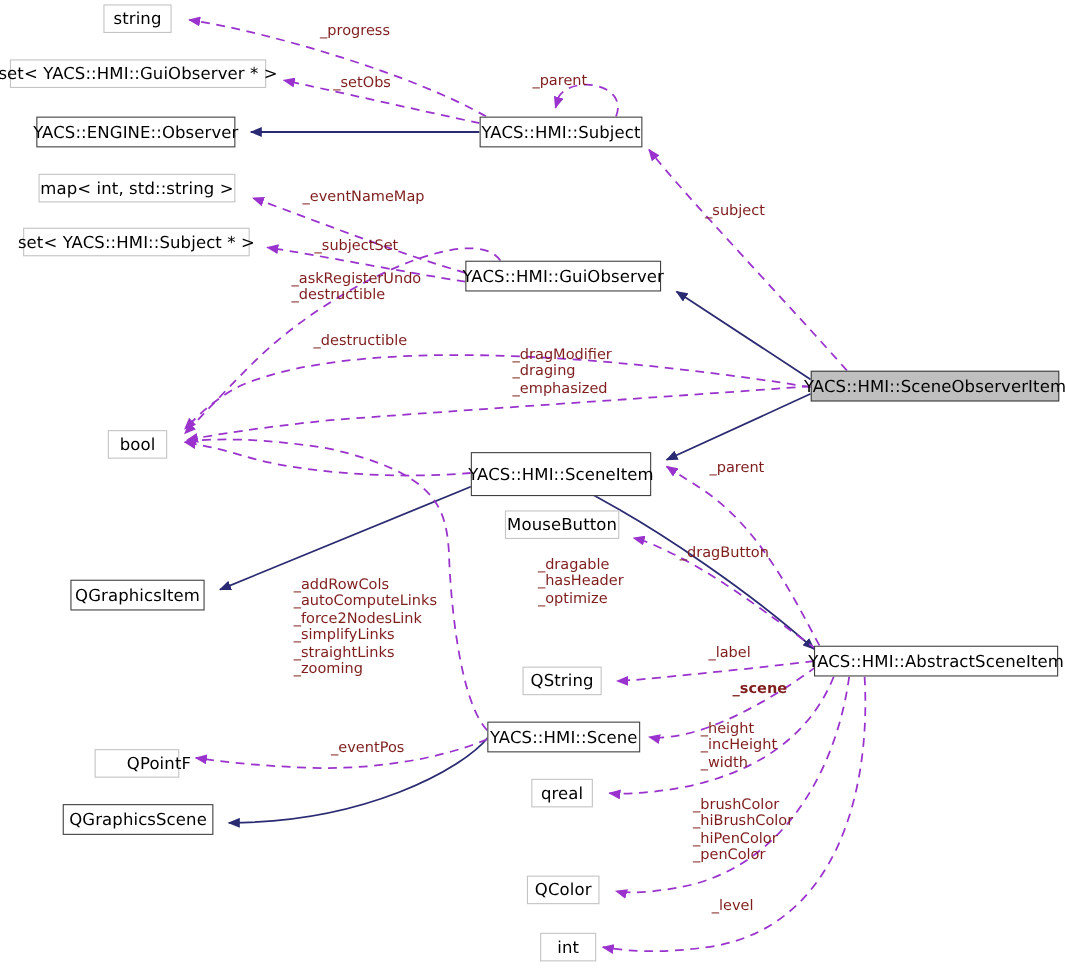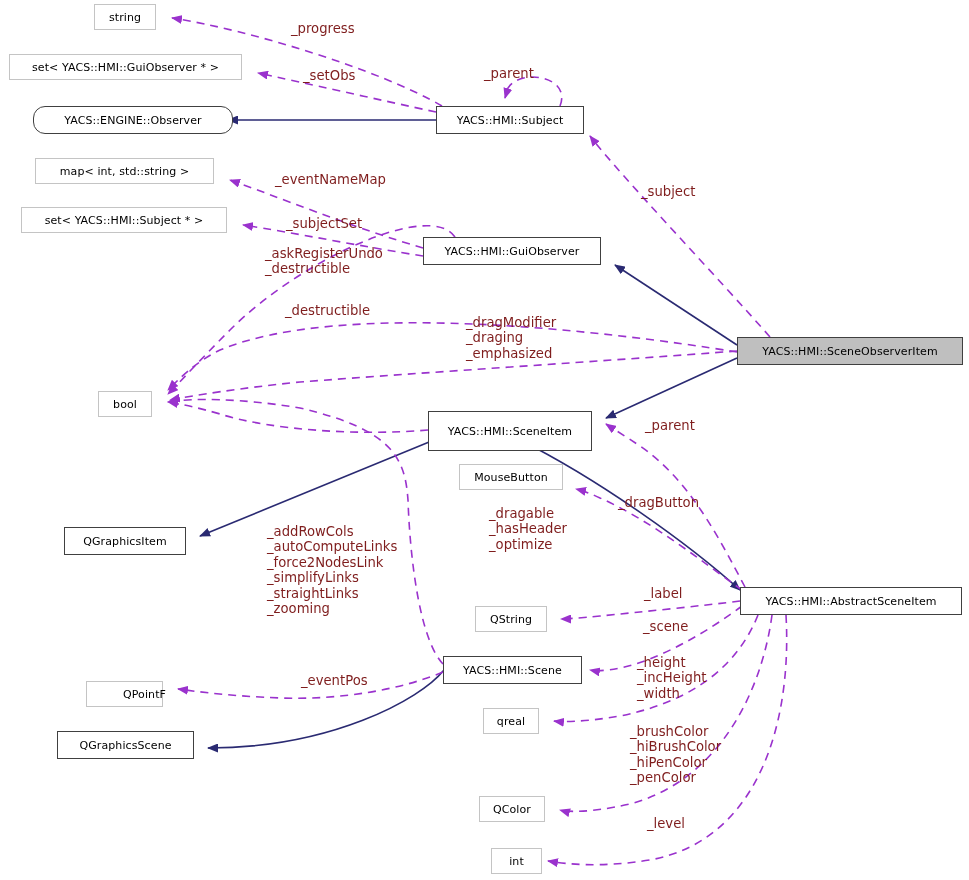--- a/index.html
+++ b/index.html
@@ -24,21 +24,21 @@
   }
   .node {
     position: absolute;
     box-sizing: border-box;
     display: flex;
     align-items: center;
     justify-content: center;
     background: #ffffff;
     white-space: nowrap;
     color: #000000;
-    font-size: 11px;
+    font-size: 15px;
     line-height: 1;
     letter-spacing: 0.1px;
   }
   .node.thin {
     border: 1px solid #c4c4c4;
   }
   .node.thick {
     border: 1.6px solid #404040;
   }
   .node.highlight {
@@ -126,21 +126,21 @@
       <path d="M443,672 C400,690 340,700 280,698 C230,696 200,692 178,689"></path>
     </g>
   </svg>
 
   <div class="node thin" style="left:94px;  top:4px;   width:62px;  height:26px;">
       <span>string</span>
     </div>
   <div class="node thin" style="left:9px;   top:54px;  width:233px; height:26px;">
       <span>set&lt; YACS::HMI::GuiObserver * &gt;</span>
     </div>
-  <div class="node thick" style="left:33px;  top:106px; width:200px; height:28px;border-radius:12px;">
+  <div class="node thick" style="left:33px;  top:106px; width:181px; height:28px;">
       <span>YACS::ENGINE::Observer</span>
     </div>
   <div class="node thin" style="left:35px;  top:158px; width:179px; height:26px;">
       <span>map&lt; int, std::string &gt;</span>
     </div>
   <div class="node thin" style="left:21px;  top:207px; width:206px; height:26px;">
       <span>set&lt; YACS::HMI::Subject * &gt;</span>
     </div>
   <div class="node thick" style="left:436px; top:106px; width:148px; height:28px;">
       <span>YACS::HMI::Subject</span>
@@ -205,21 +205,21 @@
   <div class="edge-label la-left" style="left:489px; top:506px;">_dragable
 _hasHeader
 _optimize</div>
   <div class="edge-label la-left" style="left:267px; top:524px;">_addRowCols
 _autoComputeLinks
 _force2NodesLink
 _simplifyLinks
 _straightLinks
 _zooming</div>
   <div class="edge-label la-left" style="left:644px; top:586px;">_label</div>
-  <div class="edge-label la-left" style="left:643px; top:619px;">_scene</div>
+  <div class="edge-label la-left" style="left:666px; top:619px;font-weight:bold;">_scene</div>
   <div class="edge-label la-left" style="left:637px; top:655px;">_height
 _incHeight
 _width</div>
   <div class="edge-label la-left" style="left:301px; top:673px;">_eventPos</div>
   <div class="edge-label la-left" style="left:630px; top:724px;">_brushColor
 _hiBrushColor
 _hiPenColor
 _penColor</div>
   <div class="edge-label la-left" style="left:647px; top:816px;">_level</div>
 

